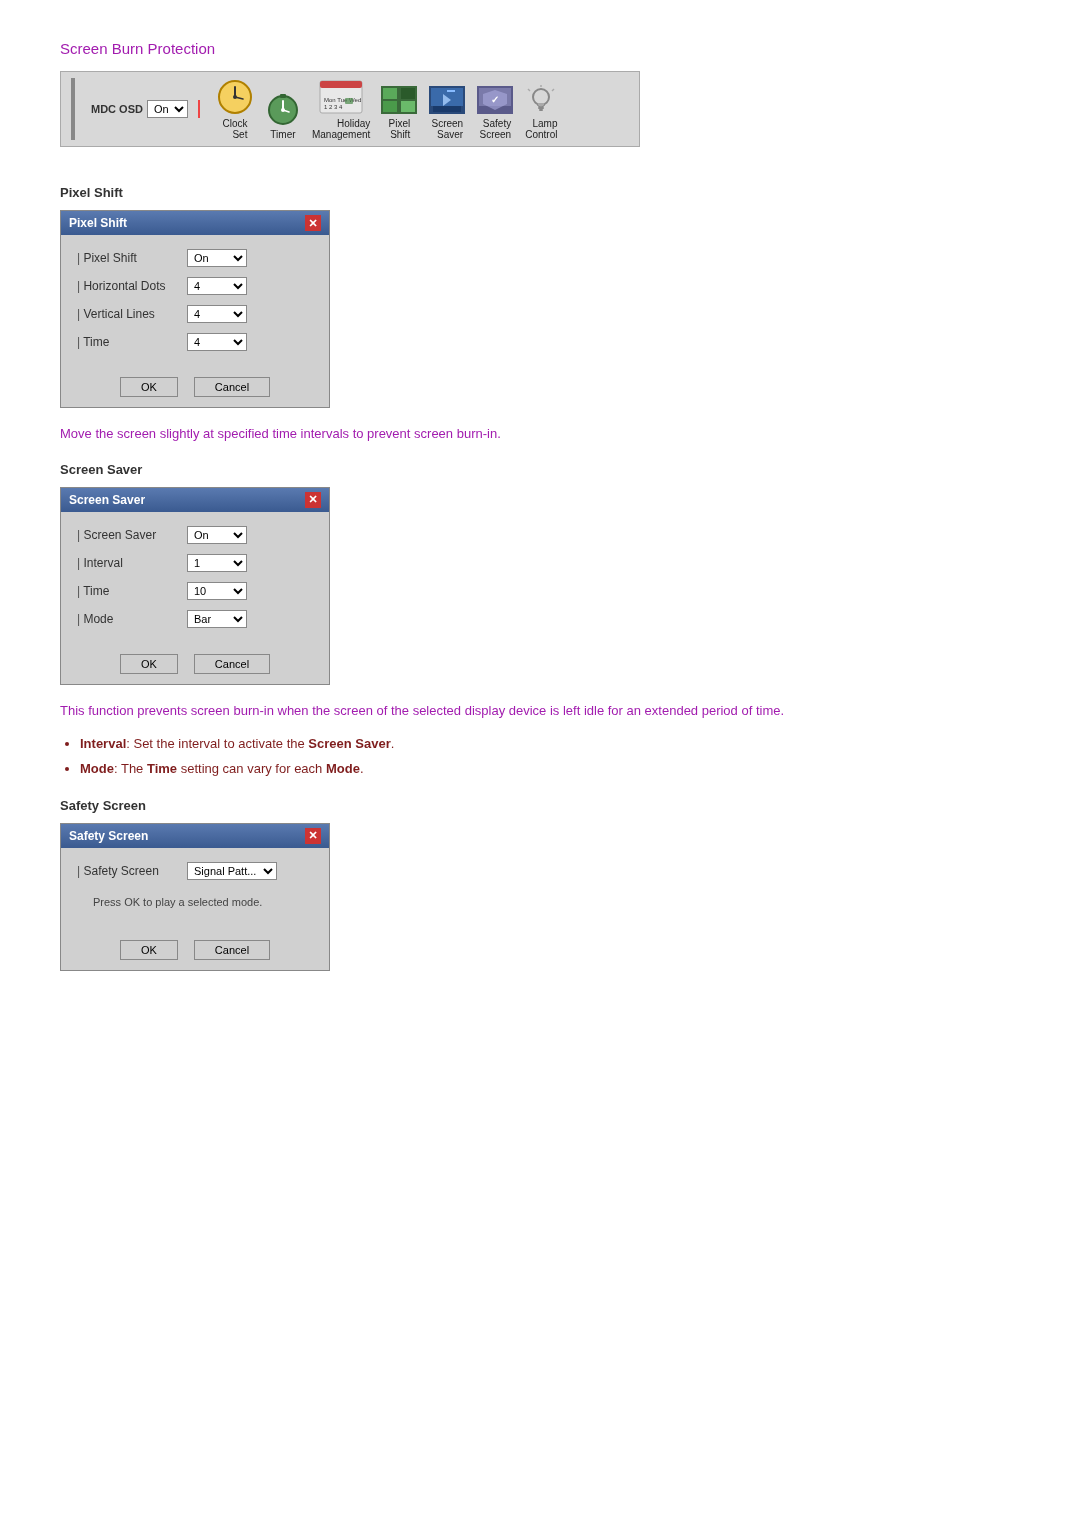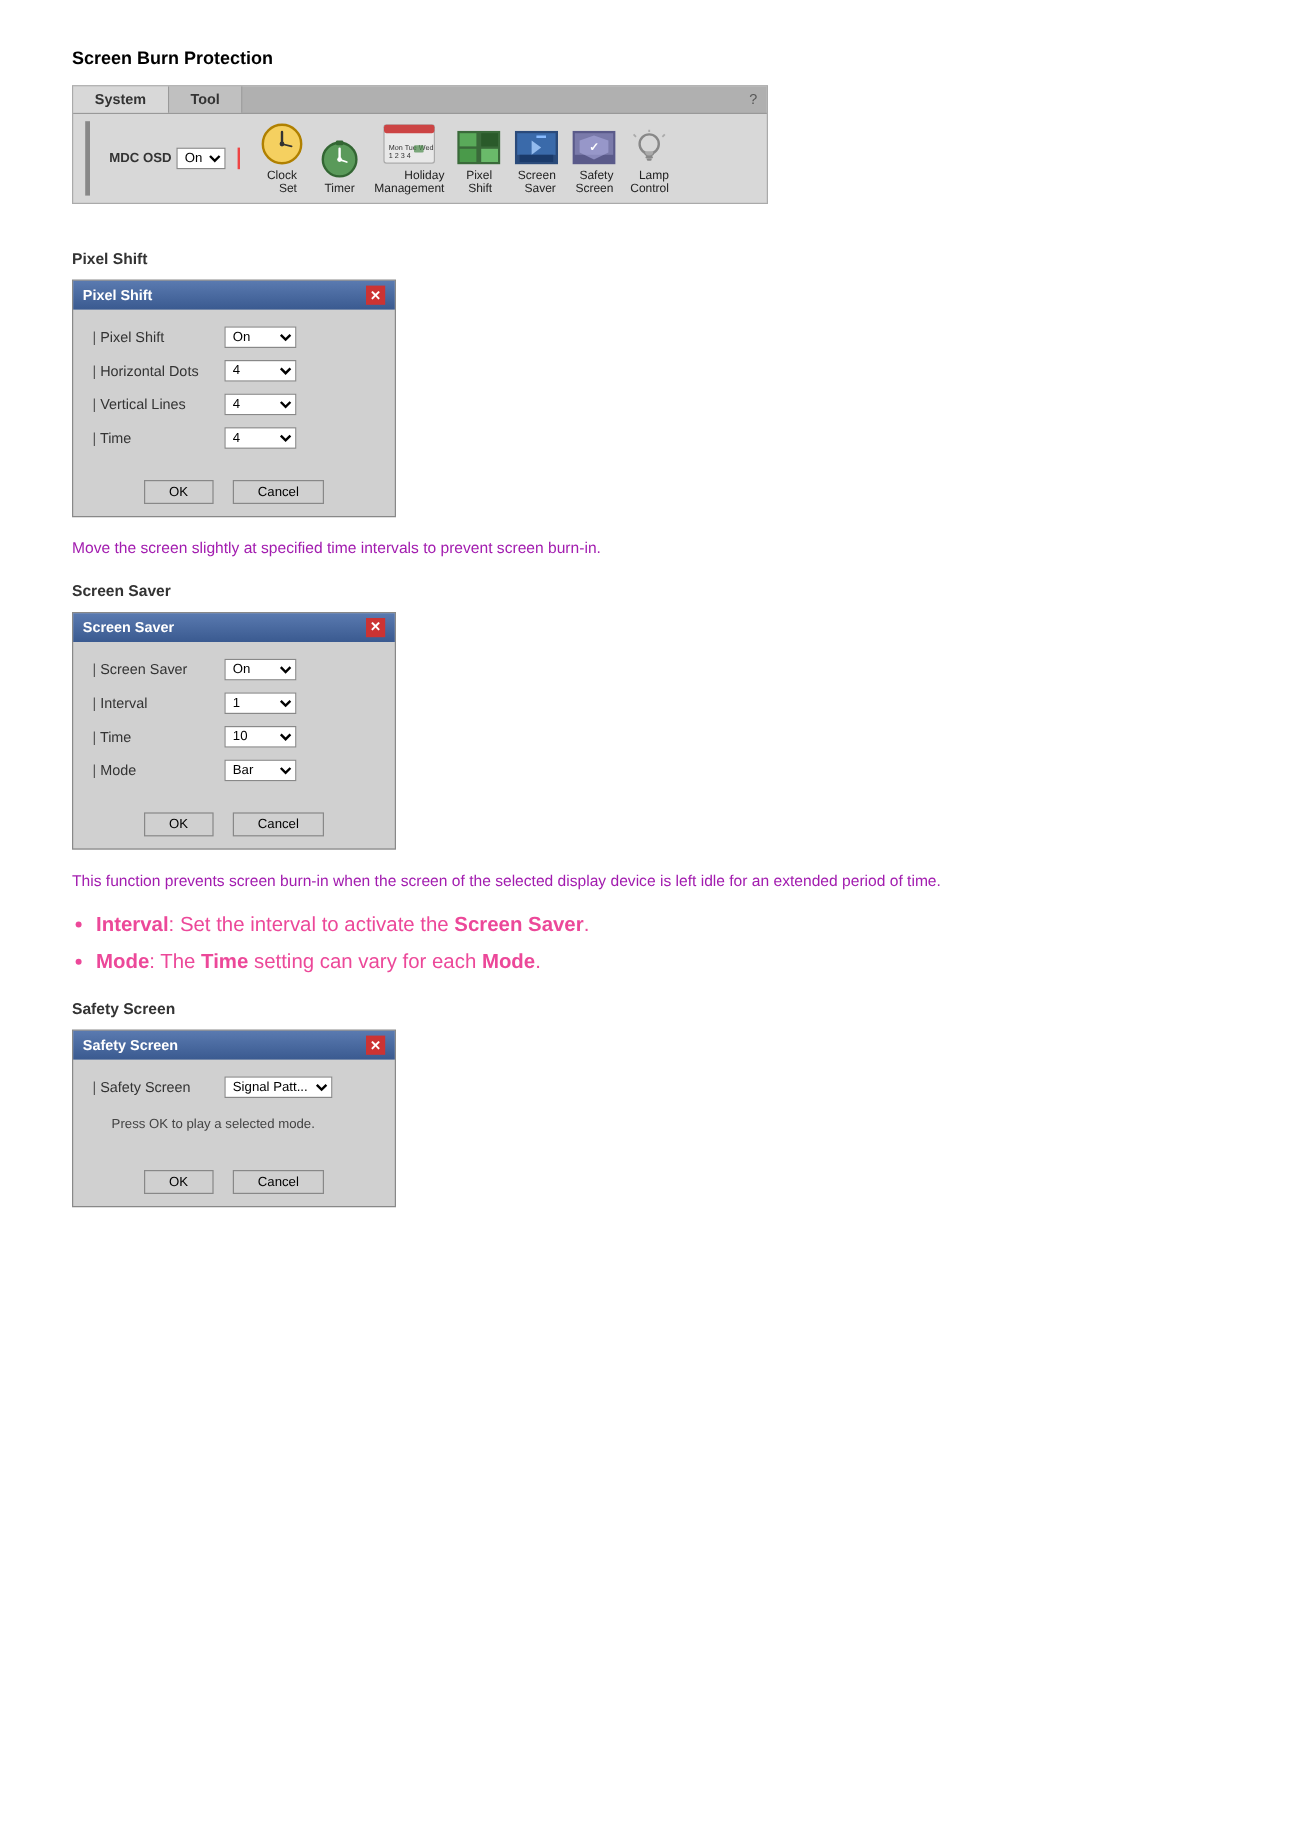--- a/index.html
+++ b/index.html
@@ -7,23 +7,23 @@
       font-family: Arial, sans-serif;
       font-size: 13px;
       background: #fff;
       color: #333;
       padding: 40px 60px;
       max-width: 1080px;
     }
 
     
     .section-title {
-      color: #000000;
+      color: #a21caf;
       font-size: 15px;
-      font-weight: bold;
+      font-weight: normal;
       margin-bottom: 14px;
     }
 
     .subsection-title {
       color: #333;
       font-size: 13px;
       font-weight: bold;
       margin: 18px 0 10px 0;
     }
 
@@ -198,22 +198,22 @@
       line-height: 1.5;
       margin-bottom: 14px;
     }
 
     
     .bullet-list {
       margin: 0 0 14px 20px;
     }
 
     .bullet-list li {
-      font-size: 17px;
-      color: #ec4899;
+      font-size: 13px;
+      color: #7f1d1d;
       line-height: 1.6;
       list-style: disc;
       margin-bottom: 4px;
     }
 
     .bold-label {
       font-weight: bold;
     }
 
     
@@ -229,25 +229,20 @@
 <body>
 
 
 
 
 
 <h2 class="section-title">Screen Burn Protection</h2>
 
 
 <div class="toolbar-panel">
-  <div class="toolbar-tabs">
-    <div class="toolbar-tab active">System</div>
-    <div class="toolbar-tab inactive">Tool</div>
-    <div class="toolbar-help">?</div>
-  </div>
   <div class="toolbar-body">
     <div class="toolbar-left-border"></div>
     <div class="mdc-osd-group">
       <span>MDC OSD</span>
       <select class="mdc-osd-select">
         <option>On</option>
         <option>Off</option>
       </select>
     </div>
     <div class="toolbar-icons">

